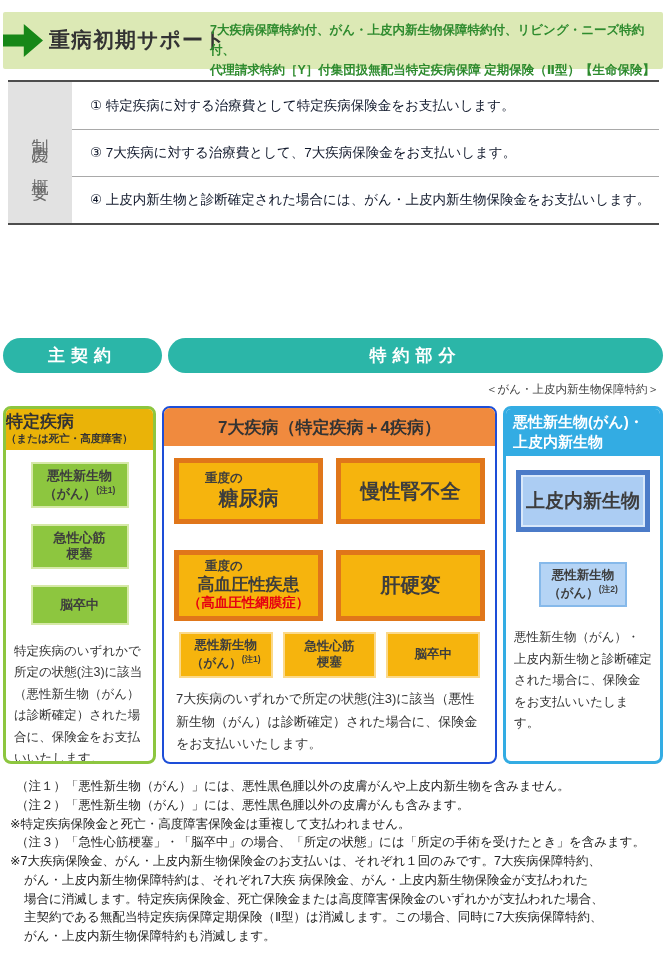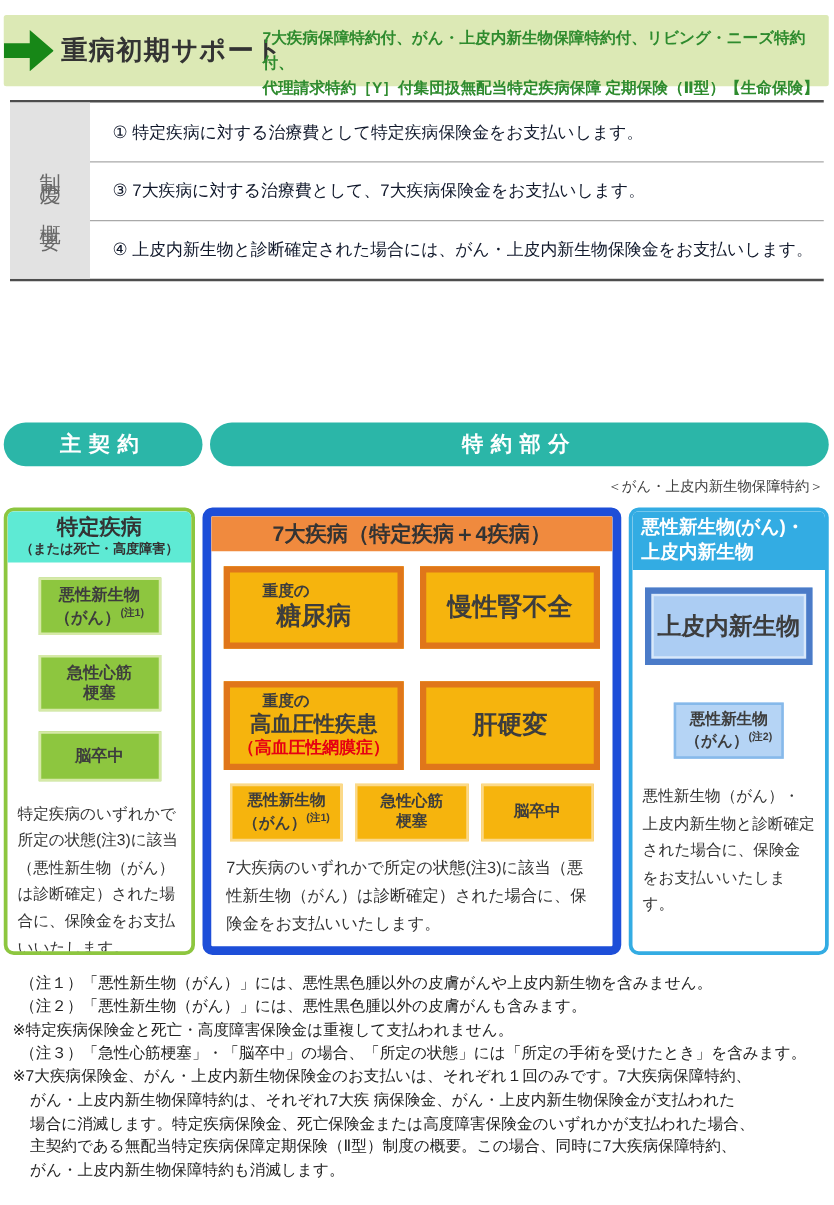--- a/index.html
+++ b/index.html
@@ -57,23 +57,23 @@
   .pill-main { width:159px; }
   .pill-rider { flex:1; }
   
   .rider-labels { position:absolute; top:382px; left:0; width:663px; height:16px; font-size:11.5px; color:#404040; }
   .rl-seven  { position:absolute; left:278px;margin-top:32px; }
   .rl-cancer { position:absolute; right:4px; }
   
   .columns { position:absolute; left:3px; top:406px; width:660px; height:358px; display:flex; gap:6px; }
   .col { border-radius:8px; overflow:hidden; display:flex; flex-direction:column; background:#fff; }
   .col-green  { width:153px; border:3px solid #8dc63f; }
-  .col-orange { flex:1;     border:7px solid #1d4ed8; }
+  .col-orange { flex:1;     border:2px solid #1d4ed8; }
   .col-blue   { width:160px; border:3px solid #33ace3; }
-  .head-green { background:#5eead4; text-align:center; padding:3px 0 4px; }
+  .head-green { background:#eab308; padding:3px 0 4px; }
   .head-green .t1 { font-size:17px; font-weight:bold; color:#333; line-height:1.2; }
   .head-green .t2 { font-size:10.5px; font-weight:bold; color:#333; }
   .head-orange {
     background:#f08a3e; height:39px; display:flex; align-items:center; justify-content:center;
     font-size:17px; font-weight:bold; color:#333;
   }
   .head-blue {
     background:#33ace3; padding:3px 4px 5px 7px; text-align:left;
     color:#fff; font-weight:bold; font-size:15px; line-height:1.3;
   }
@@ -227,15 +227,15 @@
 </div>
 
 <div class="notes">
   <div class="nl nl-chu">（注１）「悪性新生物（がん）」には、悪性黒色腫以外の皮膚がんや上皮内新生物を含みません。</div>
   <div class="nl nl-chu">（注２）「悪性新生物（がん）」には、悪性黒色腫以外の皮膚がんも含みます。</div>
   <div class="nl">※特定疾病保険金と死亡・高度障害保険金は重複して支払われません。</div>
   <div class="nl nl-chu">（注３）「急性心筋梗塞」・「脳卒中」の場合、「所定の状態」には「所定の手術を受けたとき」を含みます。</div>
   <div class="nl">※7大疾病保険金、がん・上皮内新生物保険金のお支払いは、それぞれ１回のみです。7大疾病保障特約、</div>
   <div class="nl nl-cont">がん・上皮内新生物保障特約は、それぞれ7大疾 病保険金、がん・上皮内新生物保険金が支払われた</div>
   <div class="nl nl-cont">場合に消滅します。特定疾病保険金、死亡保険金または高度障害保険金のいずれかが支払われた場合、</div>
-  <div class="nl nl-cont">主契約である無配当特定疾病保障定期保険（Ⅱ型）制度の概要。この場合、同時に7大疾病保障特約、</div>
+  <div class="nl nl-cont">主契約である無配当特定疾病保障定期保険（Ⅱ型）は消滅します。この場合、同時に7大疾病保障特約、</div>
   <div class="nl nl-cont">がん・上皮内新生物保障特約も消滅します。</div>
 </div>
 
 </body></html>

